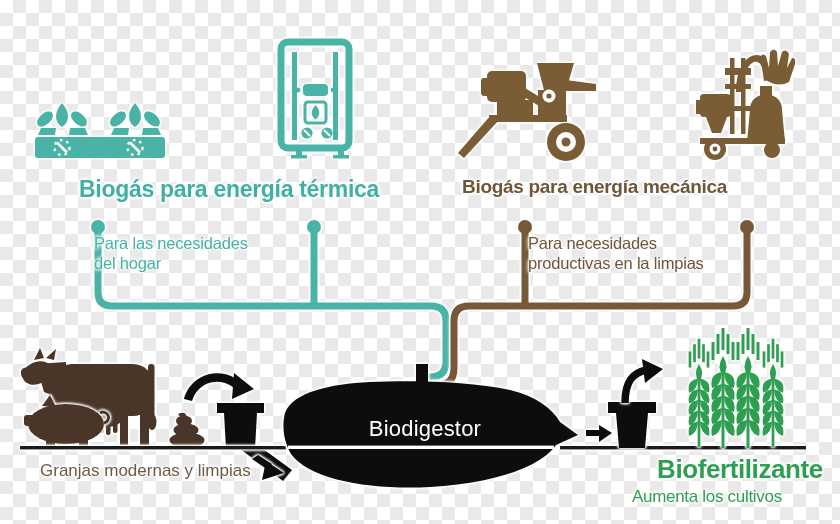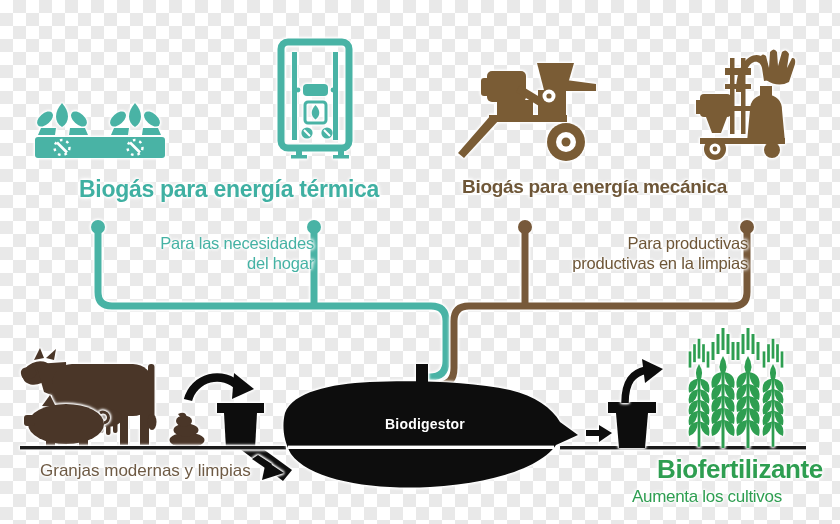--- a/index.html
+++ b/index.html
@@ -14,25 +14,25 @@
     background-position:0 0,13px 13px;
   }
   svg.layer{position:absolute;left:0;top:0;}
   .halo{filter:drop-shadow(0 0 1.3px #fff) drop-shadow(0 0 1.3px #fff) drop-shadow(0 0 1.3px #fff);}
   .txt{
     position:absolute;white-space:nowrap;
     text-shadow:0 0 3px #fff,0 0 3px #fff,0 0 3px #fff,0 0 4px #fff,0 0 5px #fff,0 0 6px #fff;
   }
   .h-teal{left:35px;top:176px;font-size:23px;font-weight:bold;letter-spacing:-.3px;color:#3fb0a2;margin-left:44px;}
   .h-brown{left:462px;top:176px;font-size:19px;font-weight:bold;letter-spacing:-.3px;color:#6e5637;}
-  .note{position:absolute;text-align:right;font-size:16.5px;line-height:20px;letter-spacing:-.2px;
+  .note{position:absolute;text-align:left;font-size:16.5px;line-height:20px;letter-spacing:-.2px;
         text-shadow:0 0 3px #fff,0 0 3px #fff,0 0 4px #fff,0 0 5px #fff;}
   .note-teal{left:94px;top:233px;width:220px;color:#45b2a4;}
   .note-brown{left:528px;top:233px;width:220px;color:#6e5637;}
-  .digester-label{left:330px;top:416px;width:190px;text-align:center;font-size:14px;font-weight:bold;
+  .digester-label{left:330px;top:416px;width:190px;text-align:center;font-size:22px;font-weight:normal;
         letter-spacing:.2px;color:#ffffff;text-shadow:none;}
   .farm-caption{left:40px;top:461px;font-size:17px;color:#6e5a44;}
   .fert-head{left:657px;top:454px;font-size:26px;font-weight:bold;letter-spacing:-.4px;color:#2e9e51;}
   .fert-cap{left:632px;top:487px;font-size:17px;letter-spacing:-.3px;color:#2e9e51;}
 </style>
 </head>
 <body>
 
 <div class="stage">
 
@@ -229,21 +229,21 @@
   </svg>
 
   <div class="txt h-teal">Biogás para energía térmica</div>
   <div class="txt h-brown">Biogás para energía mecánica</div>
 
   <div class="note note-teal">
     <span>Para las necesidades</span><br>
     <span>del hogar</span>
   </div>
   <div class="note note-brown">
-    <span>Para productivas</span><br>
+    <span>Para necesidades</span><br>
     <span>productivas en la limpias</span>
   </div>
 
   <div class="txt digester-label">Biodigestor</div>
   <div class="txt farm-caption">Granjas modernas y limpias</div>
   <div class="txt fert-head">Biofertilizante</div>
   <div class="txt fert-cap">Aumenta los cultivos</div>
 
 </div>
 

